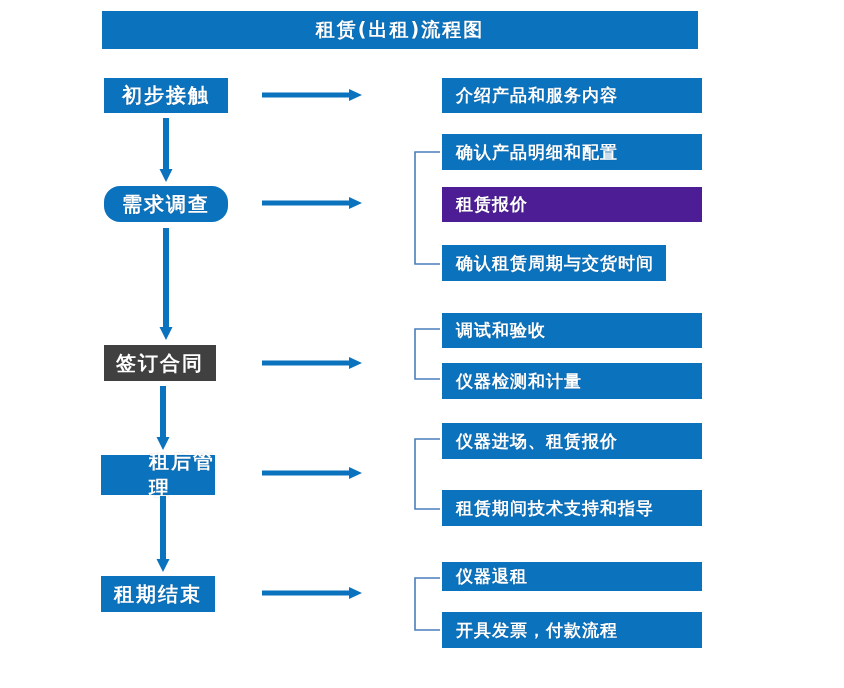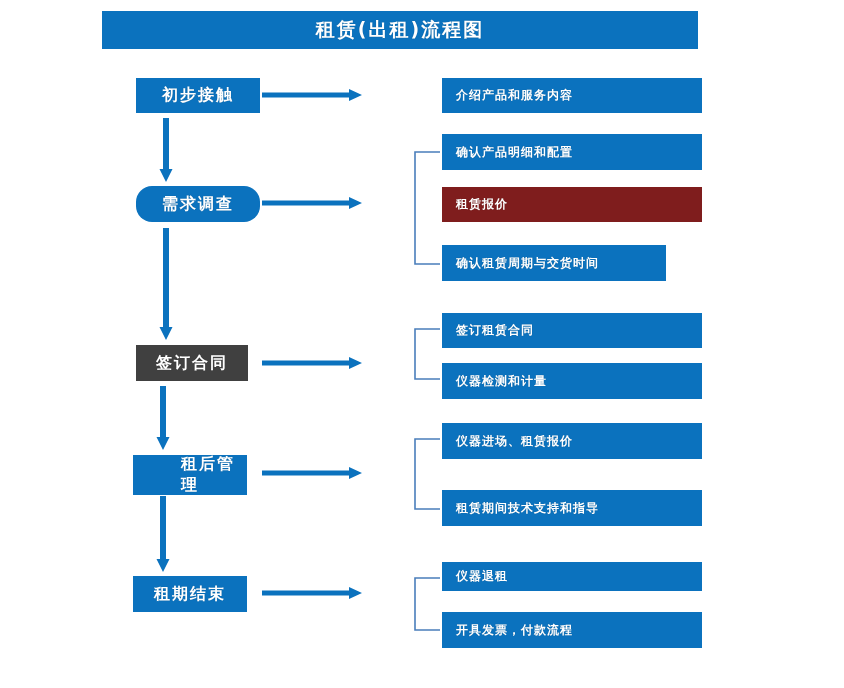--- a/index.html
+++ b/index.html
@@ -30,28 +30,27 @@
     letter-spacing: 1px;
     text-shadow: 0 0 1px rgba(0,0,0,0.25);
   }
   .title-banner {
     justify-content: center;
     font-size: 19px;
     letter-spacing: 2px;
   }
   .stage-box {
     justify-content: center;
-    font-size: 16px;
+    font-size: 20px;
     letter-spacing: 2px;
-    margin-left: 32px;
   }
   .detail-box {
     justify-content: flex-start;
     padding-left: 14px;
-    font-size: 12px;
+    font-size: 17px;
     letter-spacing: 1px;
   }
   .arrow-right {
     position: absolute;
     height: 14px;
   }
   .arrow-down {
     position: absolute;
     width: 14px;
   }
@@ -73,23 +72,23 @@
   <div id="stages-layer">
       <div class="box stage-box" style="left: 104px; top: 78px; width: 124px; height: 35px; background: rgb(11, 114, 190);">初步接触</div>
       <div class="box stage-box" style="left: 104px; top: 186px; width: 124px; height: 36px; background: rgb(11, 114, 190); border-radius: 16px;">需求调查</div>
       <div class="box stage-box" style="left: 104px; top: 345px; width: 112px; height: 36px; background: #404040;">签订合同</div>
       <div class="box stage-box" style="left: 101px; top: 455px; width: 114px; height: 40px; background: rgb(11, 114, 190); padding-left: 48px;">租后管理</div>
       <div class="box stage-box" style="left: 101px; top: 576px; width: 114px; height: 36px; background: rgb(11, 114, 190); text-align: center;">租期结束</div>
     </div>
   <div id="details-layer">
       <div class="box detail-box" style="left: 442px; top: 78px; width: 260px; height: 35px; background: rgb(11, 114, 190);">介绍产品和服务内容</div>
       <div class="box detail-box" style="left: 442px; top: 134px; width: 260px; height: 36px; background: rgb(11, 114, 190); text-align: center;">确认产品明细和配置</div>
-      <div class="box detail-box" style="left: 442px; top: 187px; width: 260px; height: 35px; background: #7f1d1d;">租赁报价</div>
+      <div class="box detail-box" style="left: 442px; top: 187px; width: 260px; height: 35px; background: #4c1d95;">租赁报价</div>
       <div class="box detail-box" style="left: 442px; top: 245px; width: 224px; height: 36px; background: rgb(11, 114, 190);">确认租赁周期与交货时间</div>
-      <div class="box detail-box" style="left: 442px; top: 313px; width: 260px; height: 35px; background: rgb(11, 114, 190);">签订租赁合同</div>
+      <div class="box detail-box" style="left: 442px; top: 313px; width: 260px; height: 35px; background: rgb(11, 114, 190);">调试和验收</div>
       <div class="box detail-box" style="left: 442px; top: 363px; width: 260px; height: 36px; background: rgb(11, 114, 190);">仪器检测和计量</div>
       <div class="box detail-box" style="left: 442px; top: 423px; width: 260px; height: 36px; background: rgb(11, 114, 190);">仪器进场、租赁报价</div>
       <div class="box detail-box" style="left: 442px; top: 490px; width: 260px; height: 36px; background: rgb(11, 114, 190);">租赁期间技术支持和指导</div>
       <div class="box detail-box" style="left: 442px; top: 562px; width: 260px; height: 29px; background: rgb(11, 114, 190);">仪器退租</div>
       <div class="box detail-box" style="left: 442px; top: 612px; width: 260px; height: 36px; background: rgb(11, 114, 190);">开具发票，付款流程</div>
     </div>
   <div id="arrows-layer">
       <div class="arrow-right" style="left: 262px; top: 88px; width: 100px;">
         <svg width="100" height="14" viewBox="0 0 100 14">
           <path d="M0,4.5 L87,4.5 L87,1 L100,7 L87,13 L87,9.5 L0,9.5 Z" fill="#0b72be"></path>

